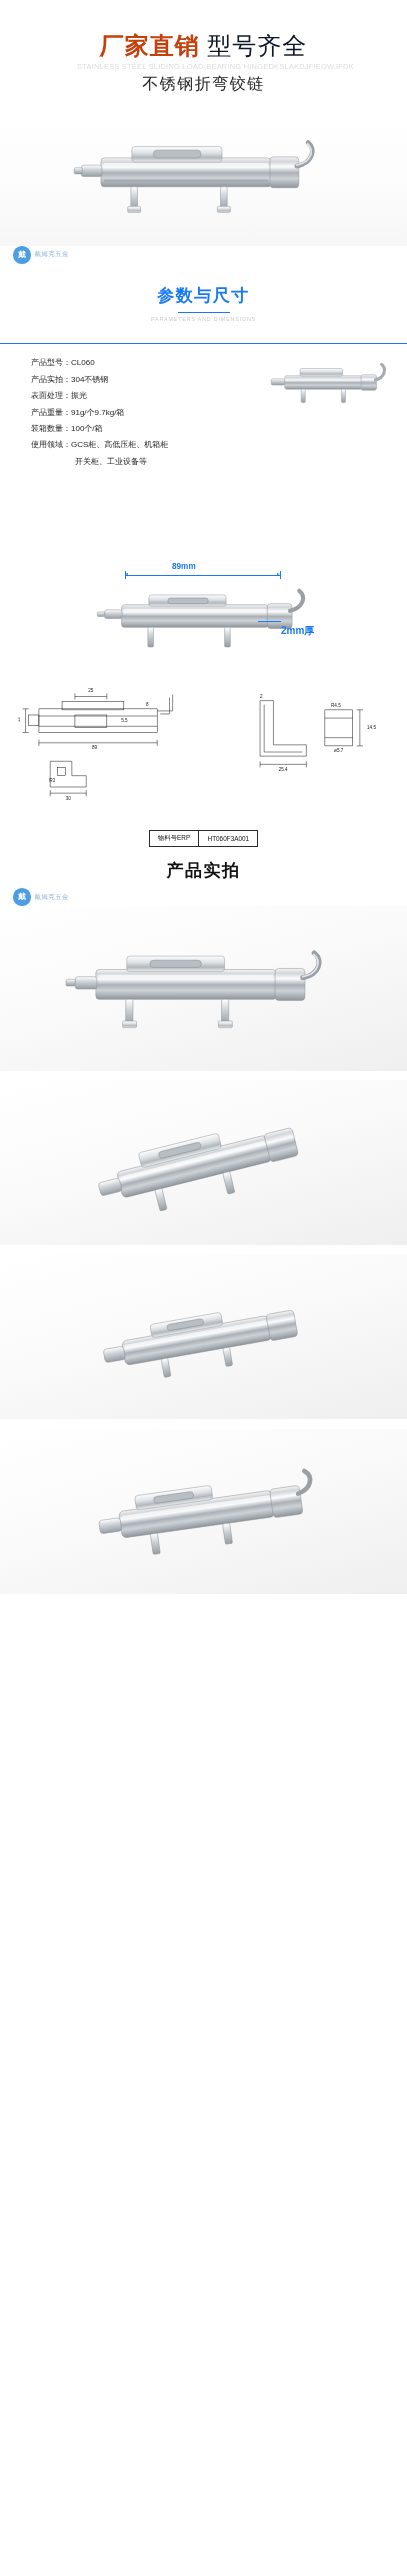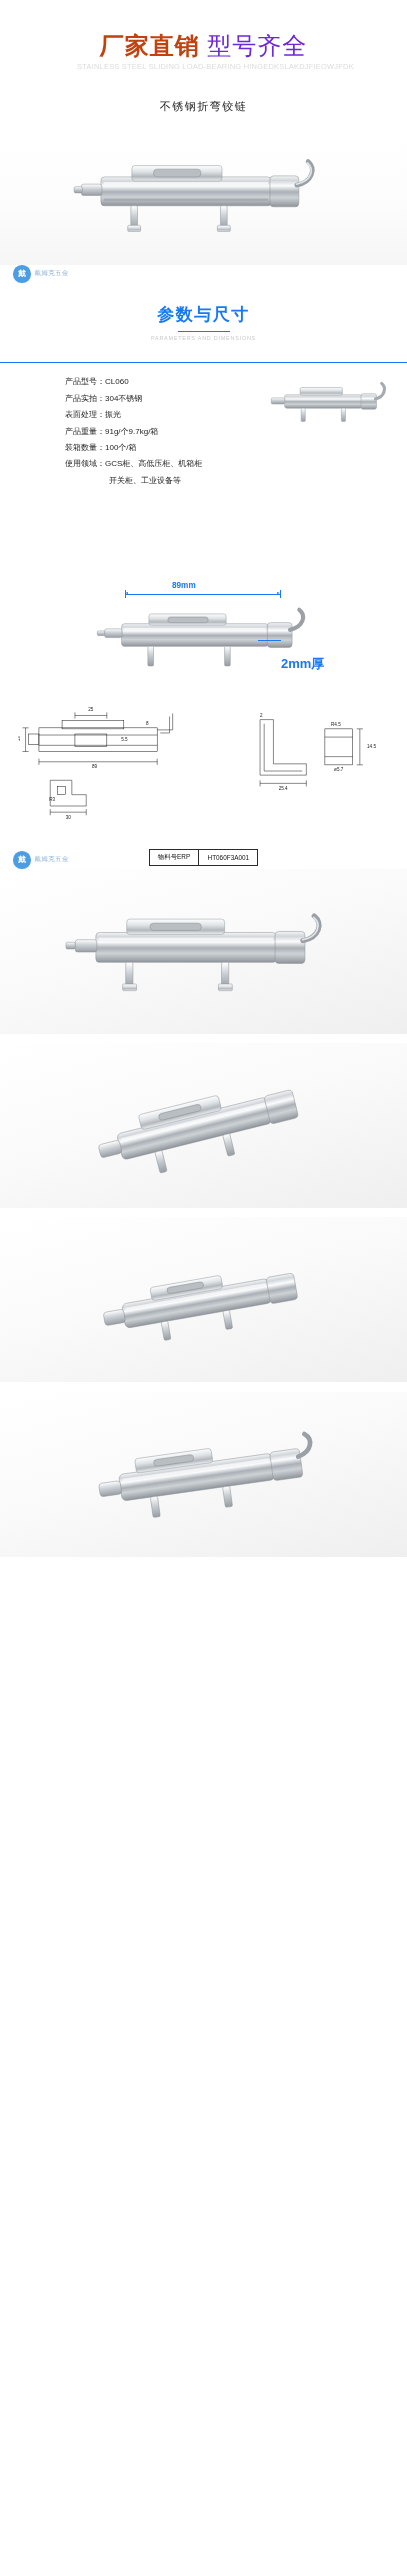--- a/index.html
+++ b/index.html
@@ -11,30 +11,30 @@
   }
   .page { width: 407px; position: relative; }
 
   
   .banner { padding: 32px 0 0 0; text-align: center; }
   .banner-title {
     font-size: 24px; font-weight: 700; letter-spacing: 1px; line-height: 1.15;
     white-space: nowrap;
   }
   .banner-title .blue { color: #c2410c; }
-  .banner-title .dark { color: #6d28d9; font-weight: 400; }
+  .banner-title .dark { color: #0f172a; font-weight: 400; }
   .banner-en {
     margin-top: 2.1px;
     font-size: 7.5px; letter-spacing: 0.2px; color: #dcdcdc; font-weight: 400;
     white-space: nowrap;
     margin-left: 24px;
   }
   .banner-sub {
-    margin-top: 28px;
-    font-size: 11px; color: #222; letter-spacing: 1.5px; font-weight: 400;
+    margin-top: 3px;
+    font-size: 16px; color: #222; letter-spacing: 1.5px; font-weight: 400;
   }
 
   
   .hero {
     margin: 17.5px 0 0 0; height: 134px; position: relative;
     background: linear-gradient(180deg,#ffffff 0%,#fcfcfc 55%,#f6f6f6 100%);
     overflow: hidden;
   }
   .hinge-wrap { position: absolute; left: 50%; top: 50%; transform: translate(-50%,-50%); }
 
@@ -68,32 +68,32 @@
 
   
   .spec-zone {
     position: relative; margin: 17.5px 0 0 0; padding: 0 0 17.5px 0;
     min-height: 129px;
   }
   .spec-topline { height: 1.5px; background: #1979f5; width: 100%; }
   .spec-inner { display: flex; align-items: flex-start; padding: 11.3px 0 0 0; }
   .spec-list { padding-left: 31px; }
   .spec-row {
-    font-size: 8px; line-height: 2.05; color: #1d1d1d; white-space: nowrap; margin-left: 34px;
+    font-size: 8px; line-height: 2.05; color: #1d1d1d; white-space: nowrap;
   }
   .spec-row.indent { padding-left: 44px; }
   .spec-art { flex: 1; position: relative; height: 77px; }
 
   
   .dim-zone { position: relative; margin: 13.4px 0 0 0; height: 170px; }
   .dim-label {
     position: absolute; color: #1979f5; font-weight: 700; font-size: 8.2px;
   }
   .dim-89 { left: 172px; top: 61px; }
-  .dim-2mm { left: 281px; top: 135px; font-size: 13px; }
+  .dim-2mm { left: 281px; top: 123px; font-size: 10px; }
   .dim-arrow-h {
     position: absolute; left: 125px; top: 74px; width: 155px; height: 0.5px;
     background: #1979f5;
   }
   .dim-arrow-h:before, .dim-arrow-h:after {
     content: ""; position: absolute; top: -1.5px; width: 0; height: 0;
     border-top: 1.8px solid transparent; border-bottom: 1.8px solid transparent;
   }
   .dim-arrow-h:before { left: 0; border-right: 3.6px solid #1979f5; }
   .dim-arrow-h:after { right: 0; border-left: 3.6px solid #1979f5; }
@@ -318,20 +318,23 @@
     <table class="erp-table">
       <tbody>
           <tr>
         <td>物料号ERP</td>
         <td>HT060F3A001</td>
       </tr>
     </tbody>
       </table>
   </div>
 
+  <div class="section-head" style="padding-top:30px;">
+    <div class="section-title dark">产品实拍</div>
+  </div>
 
   <div class="logo-mark" style="margin-top:3.1px;">
     <div class="logo-badge">戴</div>
     <div class="logo-text">戴姆克五金</div>
   </div>
 
   <div class="gallery">
 
     <div class="shot">
       <div class="shot-inner">

